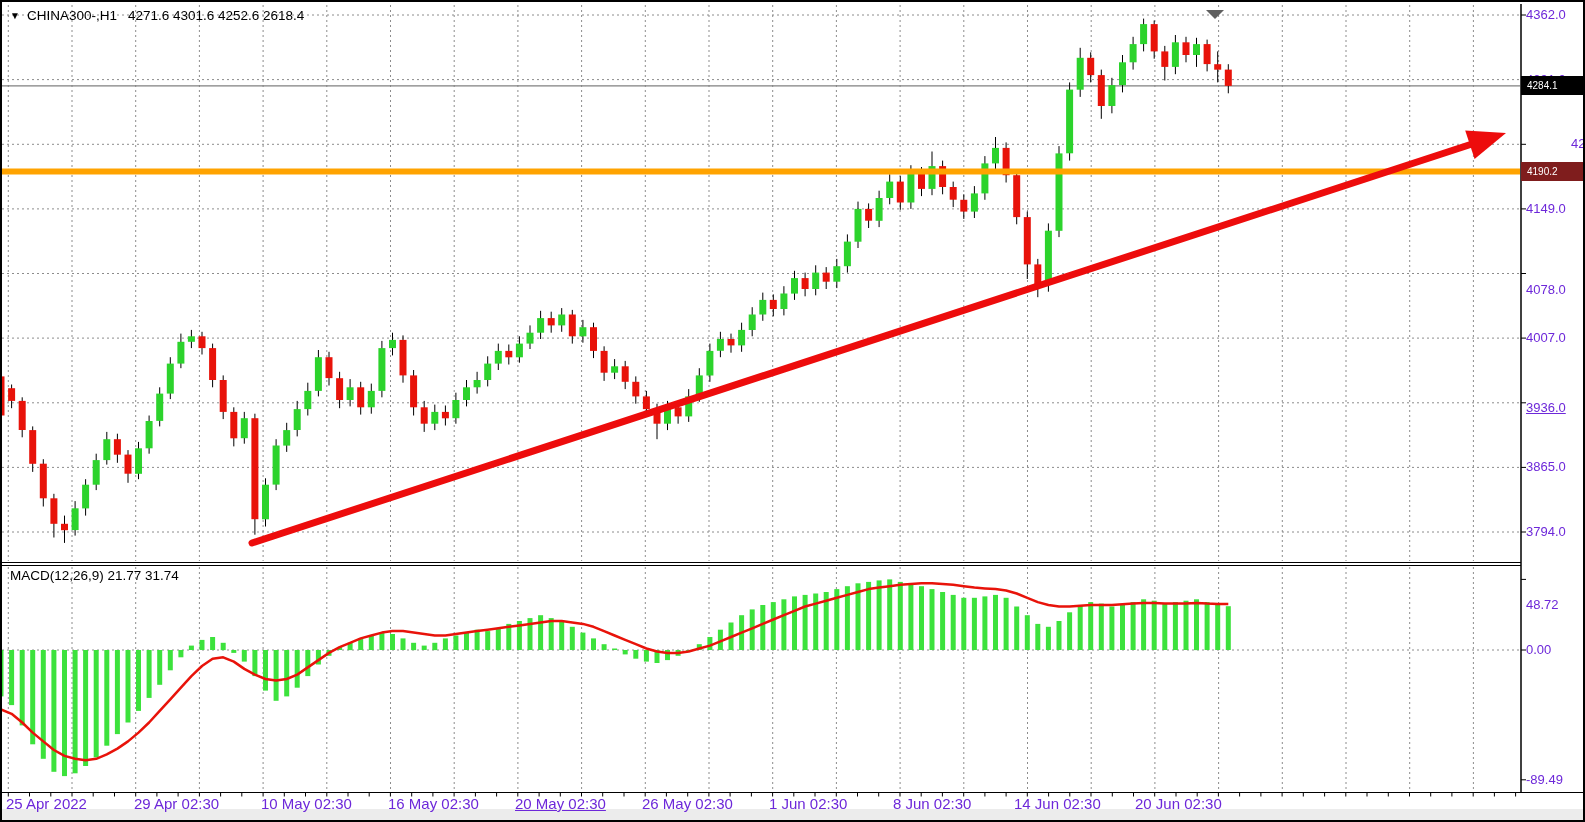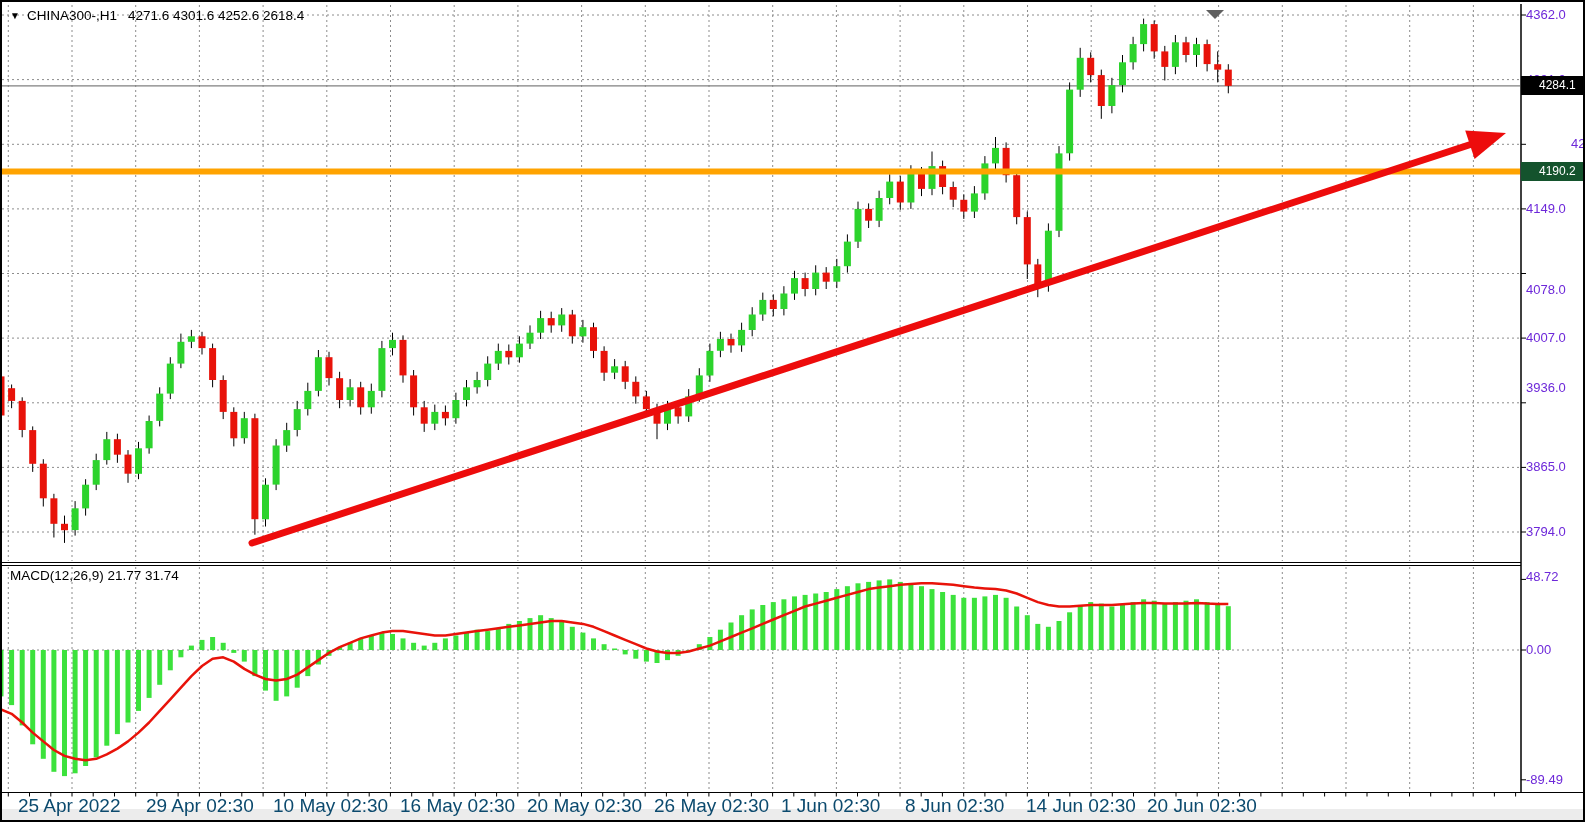--- a/index.html
+++ b/index.html
@@ -6,23 +6,23 @@
   .window{position:relative;width:1585px;height:822px;background:#ffffff;
     border:2px solid #000;box-sizing:border-box;overflow:hidden;
     font-family:"Liberation Sans",sans-serif;}
   #chart-svg{position:absolute;left:0;top:0;}
   .title-bar{position:absolute;left:8px;top:6px;display:flex;align-items:center;
     font-size:13.5px;color:#000;white-space:nowrap;z-index:5;}
   .title-bar .tri{font-size:10px;margin-right:7px;line-height:1;}
   .title-bar .ohlc{margin-left:11px;}
   .macd-title{position:absolute;left:8px;top:566px;font-size:13.5px;color:#000;z-index:5;white-space:nowrap;}
   .axis-label{position:absolute;left:1524px;font-size:13px;color:#6d28d9;white-space:nowrap;z-index:3;}
-  .time-label{position:absolute;top:793px;font-size:19px;color:#0c4a6e;white-space:nowrap;z-index:3;margin-left:12px;}
-  .badge{position:absolute;left:1519px;width:62px;height:19px;font-size:12px;
-    color:#fff;line-height:19px;padding-left:18px;box-sizing:border-box;z-index:4;white-space:nowrap;}
+  .time-label{position:absolute;top:793px;font-size:15px;color:#6d28d9;white-space:nowrap;z-index:3;}
+  .badge{position:absolute;left:1519px;width:62px;height:19px;font-size:10px;
+    color:#fff;line-height:19px;padding-left:6px;box-sizing:border-box;z-index:4;white-space:nowrap;}
   .bottom-strip{position:absolute;left:0;bottom:0;width:100%;height:11px;background:#ececec;z-index:2;}
 </style>
 </head>
 <body>
 
 <div class="window">
 
   <svg id="chart-svg" width="1581" height="818">
       <g stroke="#8c8c8c" stroke-width="1" stroke-dasharray="2,3">
         <line x1="6.3" y1="3" x2="6.3" y2="559"></line>
@@ -549,39 +549,39 @@
 
   <div class="macd-title">MACD(12,26,9) 21.77 31.74</div>
 
   <div id="price-axis">
       <div class="axis-label" style="top: 5px;">4362.0</div>
       <div class="axis-label" style="top: 69.625px;">4291.0</div>
       <div class="axis-label" style="top: 134.25px; margin-left: 45px;">4220.0</div>
       <div class="axis-label" style="top: 198.875px;">4149.0</div>
       <div class="axis-label" style="top: 280px;">4078.0</div>
       <div class="axis-label" style="top: 328.125px;">4007.0</div>
-      <div class="axis-label" style="top: 378px;">3936.0</div>
+      <div class="axis-label" style="top: 398px; text-decoration: underline;">3936.0</div>
       <div class="axis-label" style="top: 457.375px;">3865.0</div>
       <div class="axis-label" style="top: 522px;">3794.0</div>
     </div>
   <div id="macd-axis">
-      <div class="axis-label" style="top: 567px; text-align: right;">48.72</div>
+      <div class="axis-label" style="top: 595px; text-align: right;">48.72</div>
       <div class="axis-label" style="top: 640px;">0.00</div>
       <div class="axis-label" style="top: 769.76px;">-89.49</div>
     </div>
   <div id="time-axis">
       <div class="time-label" style="left: 4px;">25 Apr 2022</div>
       <div class="time-label" style="left: 132px; text-align: center;">29 Apr 02:30</div>
       <div class="time-label" style="left: 259px;">10 May 02:30</div>
       <div class="time-label" style="left: 386px;">16 May 02:30</div>
-      <div class="time-label" style="left: 513px;">20 May 02:30</div>
+      <div class="time-label" style="left: 513px; text-decoration: underline;">20 May 02:30</div>
       <div class="time-label" style="left: 640px;">26 May 02:30</div>
       <div class="time-label" style="left: 767px;">1 Jun 02:30</div>
       <div class="time-label" style="left: 891px;">8 Jun 02:30</div>
       <div class="time-label" style="left: 1012px;">14 Jun 02:30</div>
       <div class="time-label" style="left: 1133px;">20 Jun 02:30</div>
     </div>
 
   <div class="badge" id="bid-badge" style="background: rgb(0, 0, 0); top: 74.4055px;">4284.1</div>
-  <div class="badge" id="level-badge" style="background: #14532d; top: 159.874px;">4190.2</div>
+  <div class="badge" id="level-badge" style="background: #7f1d1d; top: 159.874px;">4190.2</div>
 
   <div class="bottom-strip"></div>
 </div>
 
 </body></html>

